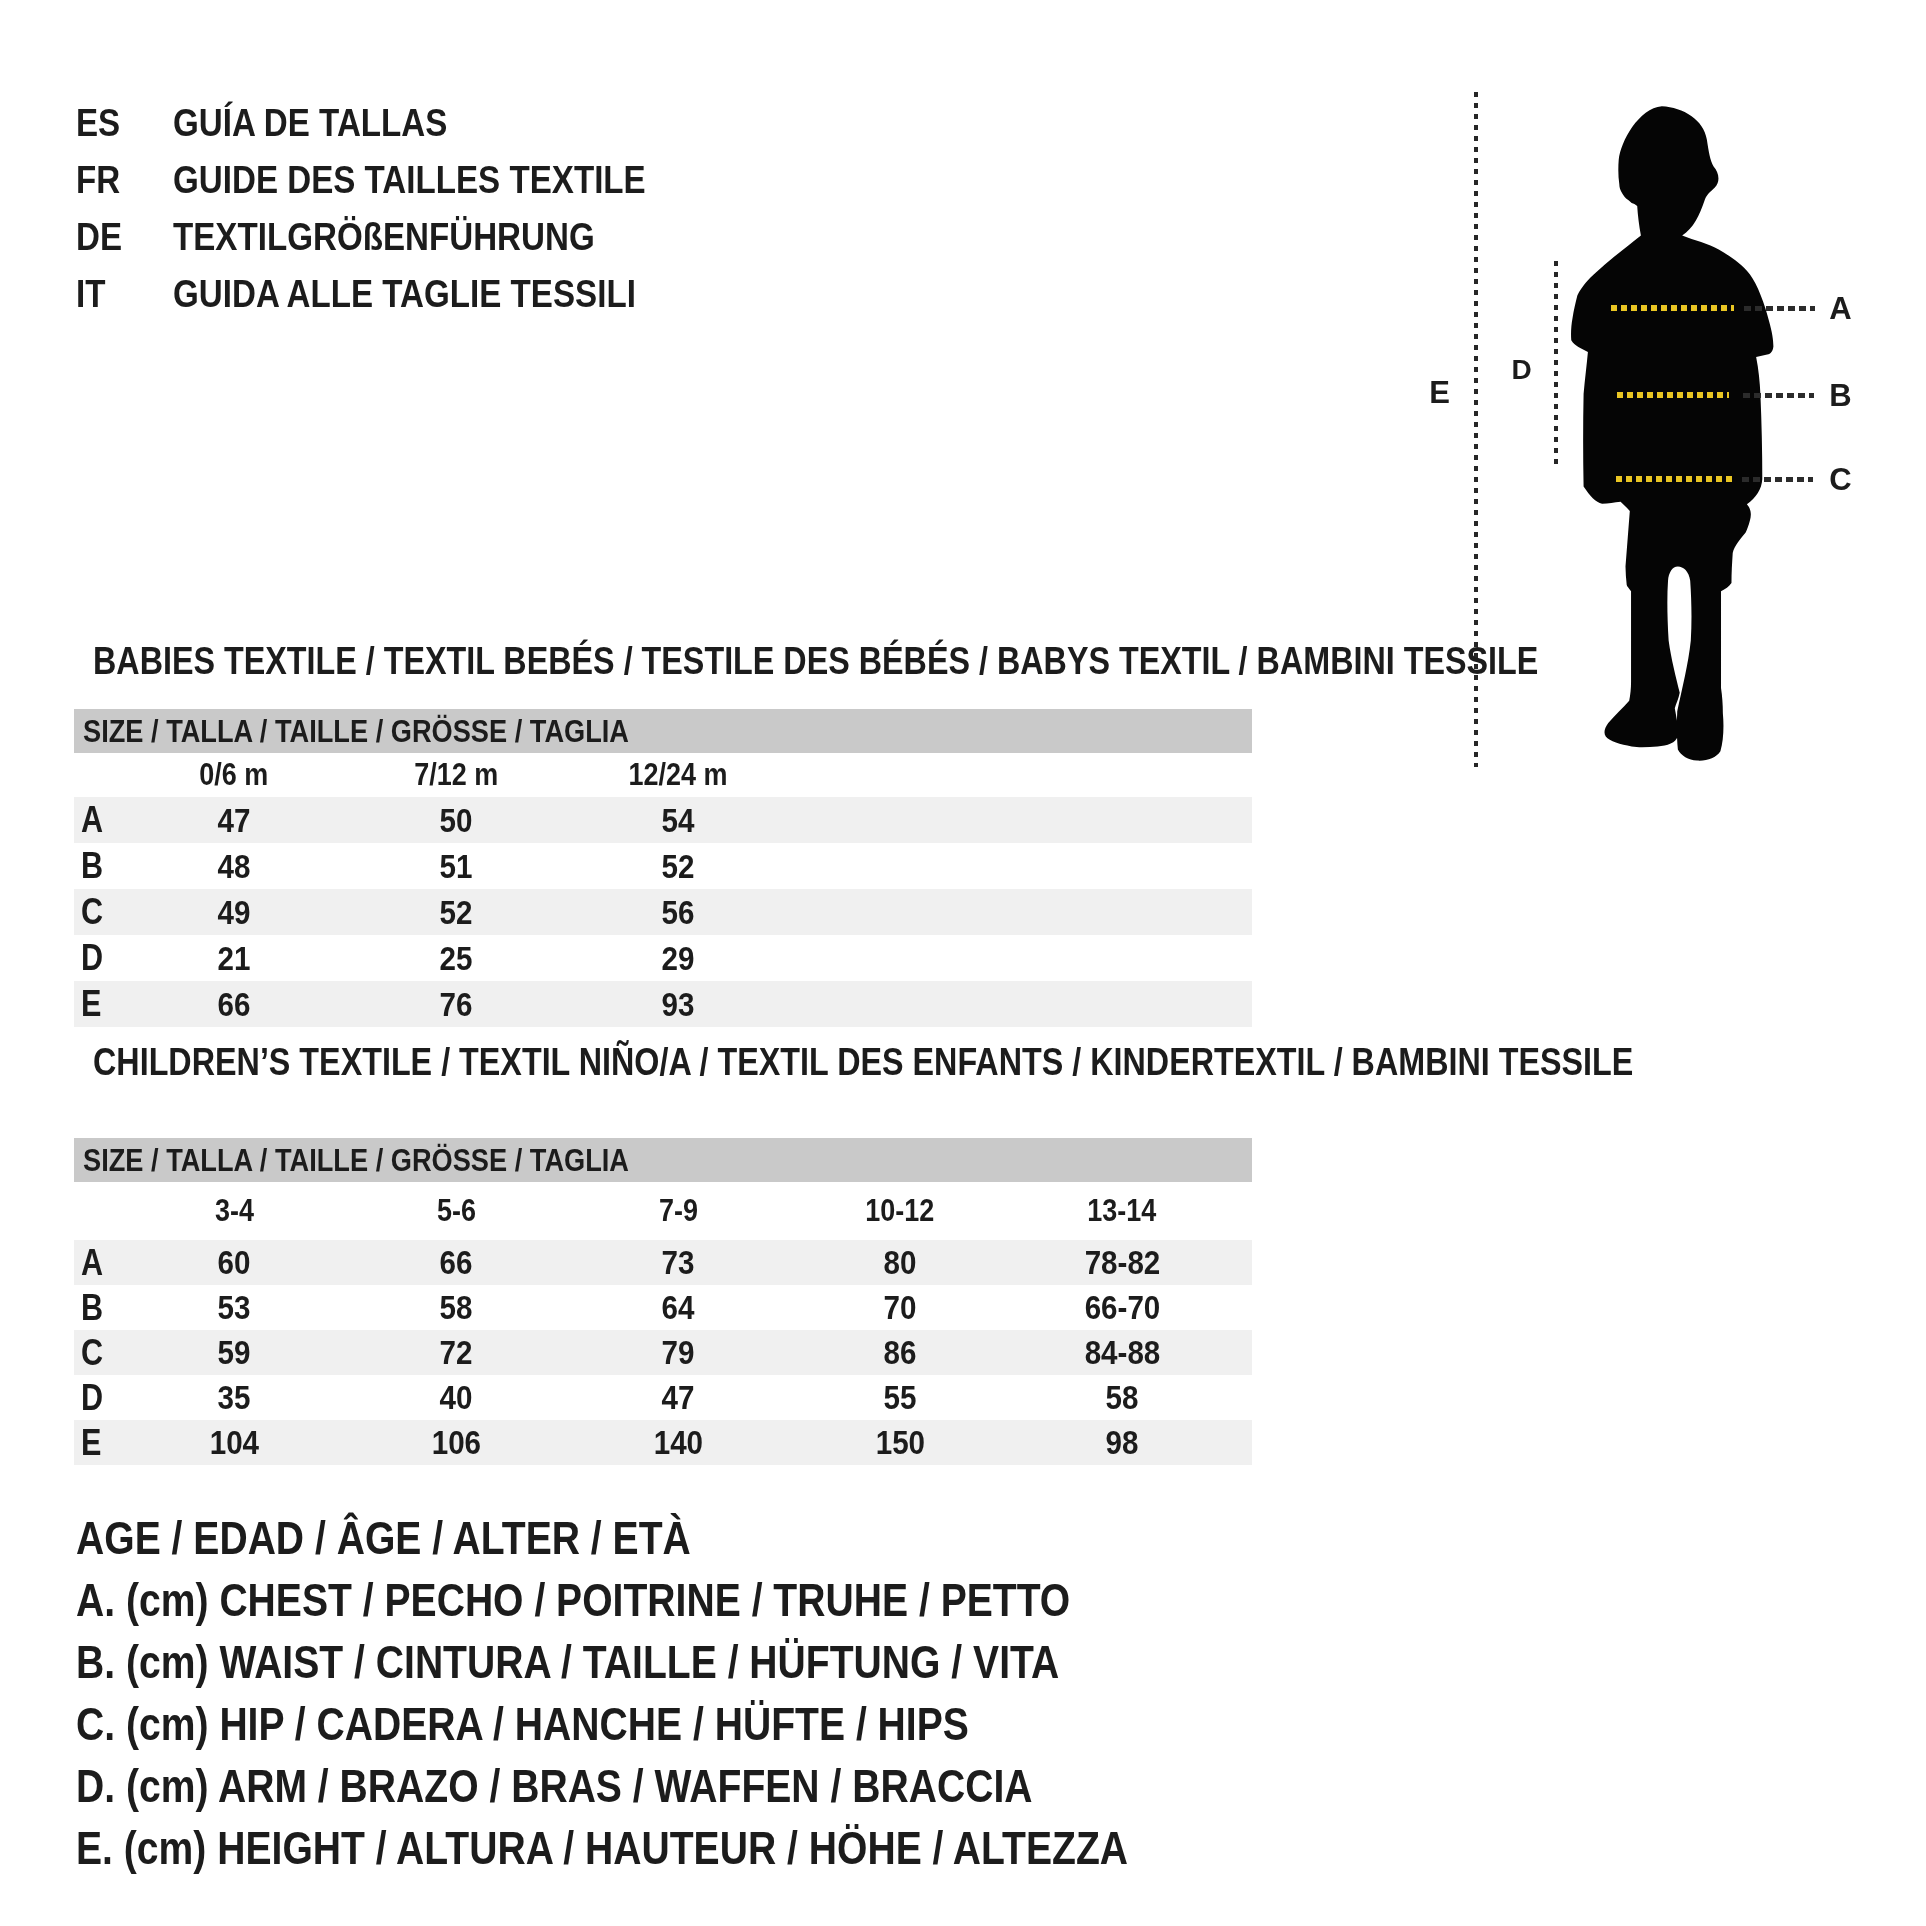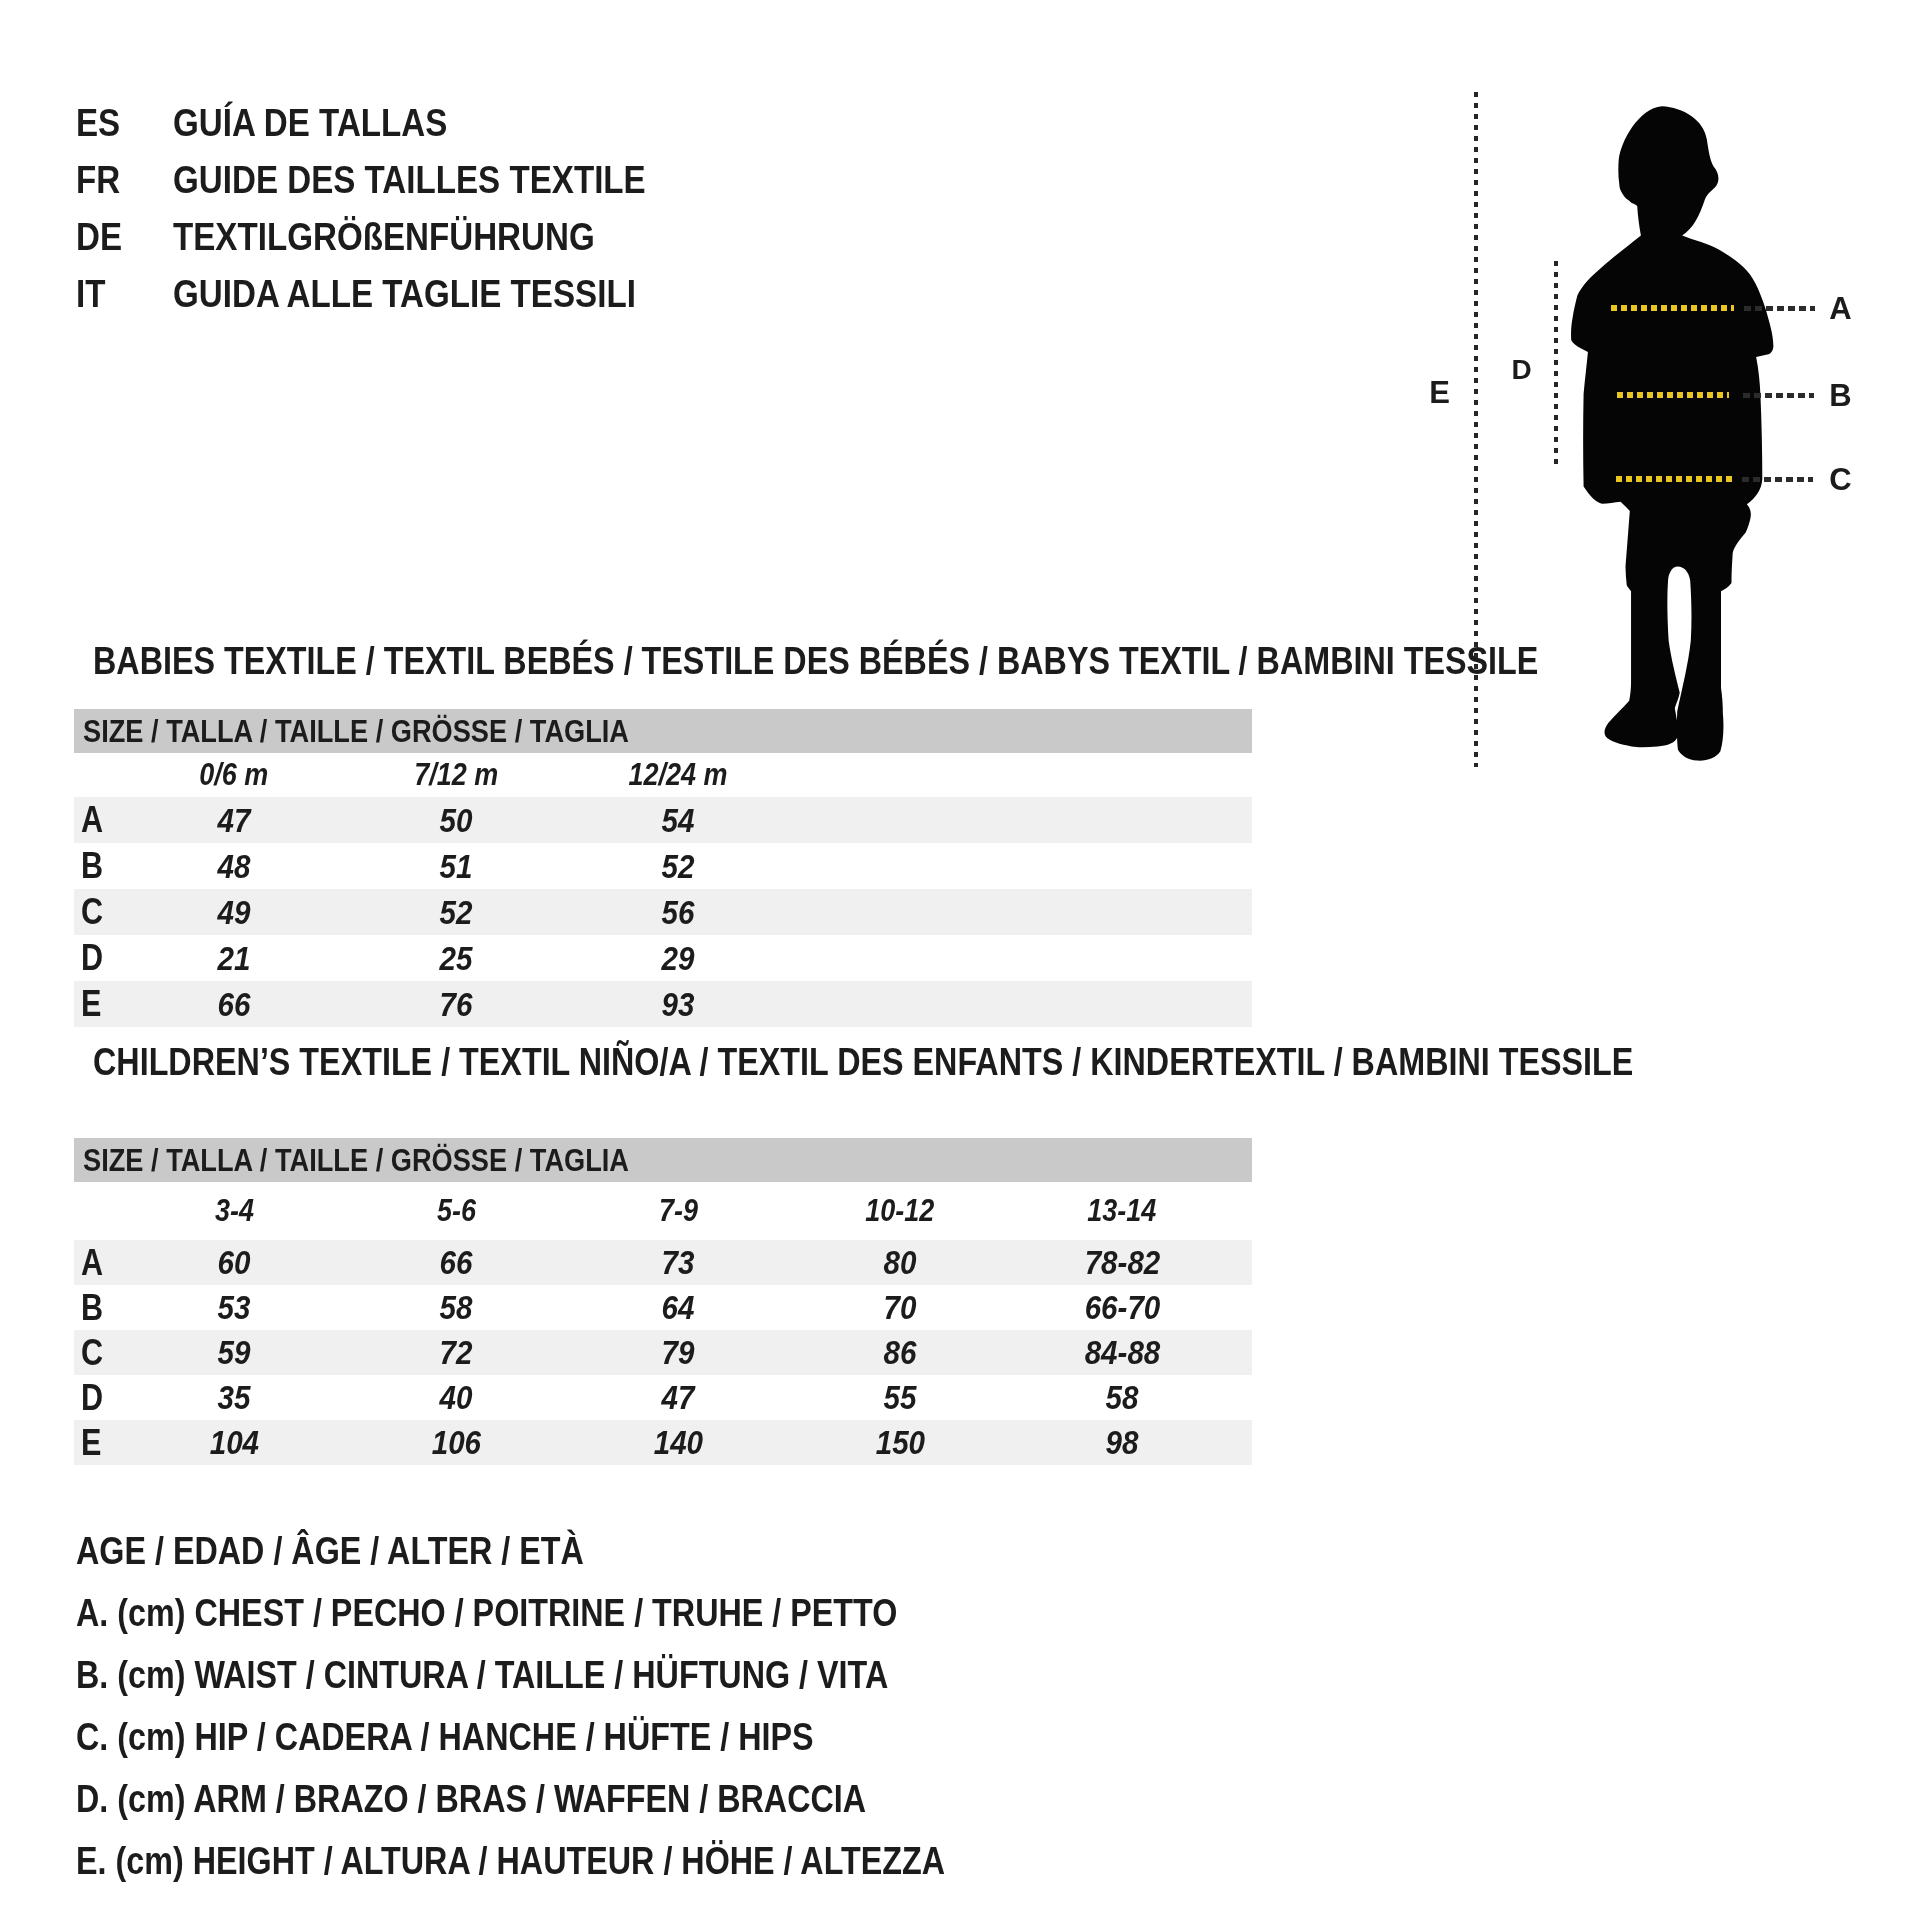--- a/index.html
+++ b/index.html
@@ -20,25 +20,25 @@
 
   
   .tbl{left:74px;width:1178px;}
   .tbl-head{height:44px;background:var(--hdr-bg,#c9c9c9);display:flex;align-items:center;
             padding-left:9.2px;font-size:32px;box-sizing:border-box;}
   .trow{display:flex;align-items:center;}
   .trow.cols{height:44px;font-size:31px;}
   .trow.data{font-size:34px;}
   .trow.stripe{background:var(--stripe,#f0f0f0);}
   .lcell{width:49px;padding-left:7.4px;font-size:36px;box-sizing:border-box;}
-  .vcell{width:222px;text-align:center;font-style:italic;}
+  .vcell{width:222px;text-align:center;}
 
   
   .legend{left:76px;top:1511px;}
-  .legend-line{height:62px;display:flex;align-items:flex-end;font-size:38px;}
+  .legend-line{height:62px;display:flex;align-items:flex-start;font-size:46px;}
 
   
   .vdot{width:3.7px;background:repeating-linear-gradient(180deg,#262626 0 5px,transparent 5px 11px);}
   .ydash{height:5.5px;background:repeating-linear-gradient(90deg,var(--yellow,#eac623) 0 6.2px,transparent 6.2px 10px);}
   .kdash{height:5px;background:repeating-linear-gradient(90deg,#2b2b2b 0 6.8px,transparent 6.8px 11px);}
   .mlabel{width:39px;height:37px;font-size:31px;display:flex;align-items:center;justify-content:center;}
   svg{display:block;}
 </style>
 </head>
 <body>

